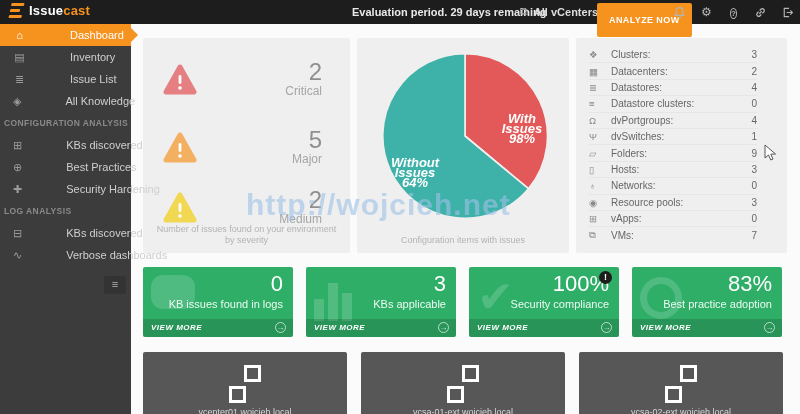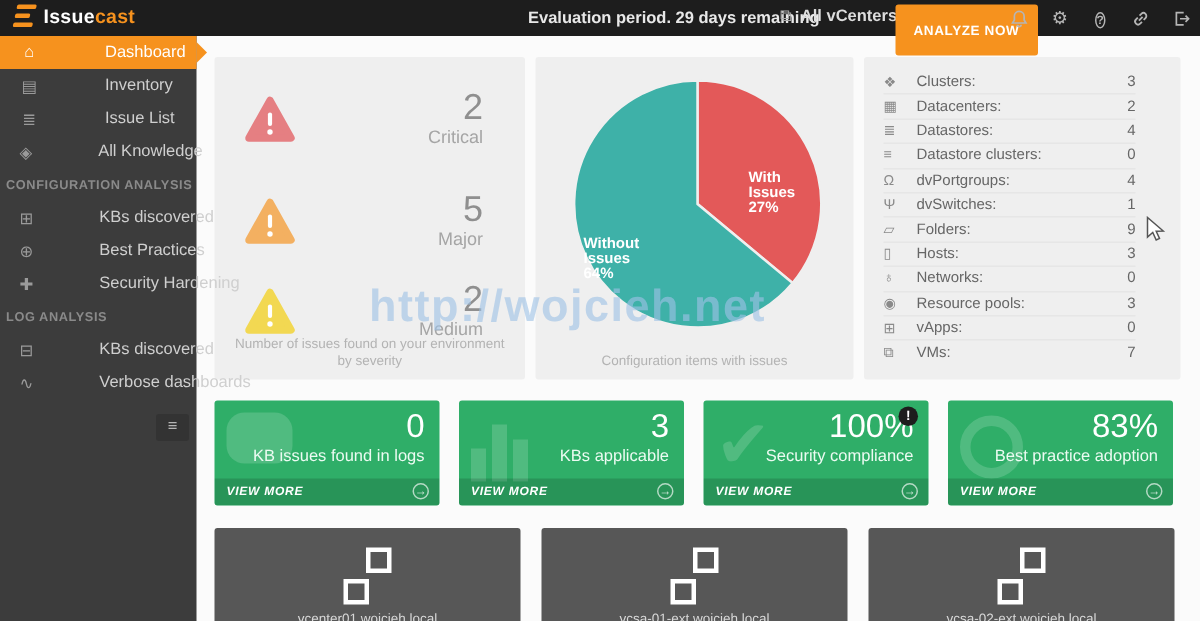--- a/index.html
+++ b/index.html
@@ -42,21 +42,21 @@
   #severity-panel { left:12px; width:207px; }
   .sev-row { position:absolute; left:20px; right:28px; height:38px; }
   .sev-row svg { position:absolute; left:0; top:2px; }
   .sev-num { position:absolute; right:0; top:-2px; text-align:right; font-size:24px; color:#8f8f8f; line-height:24px; }
   .sev-label { position:absolute; right:0; top:22px; text-align:right; font-size:12px; color:#a5a5a5; }
 
   
   #pie-panel { left:226px; width:212px; }
   .pie-wrap { position:absolute; left:14px; top:14px; width:184px; height:168px; }
   .pie-wrap svg { width:168px; height:168px; position:absolute; left:10px; top:0; }
-  .pie-label { position:absolute; color:#fff; font-size:10px; font-weight:bold; line-height:10px; }
+  .pie-label { position:absolute; text-align:center; color:#fff; font-size:13px; font-weight:bold; line-height:10px;font-style:italic; }
   .pie-label .pct { display:block; }
   #pie-label-with { left:128px; top:62px; width:46px; }
   #pie-label-without { left:18px; top:106px; width:52px; }
 
   
   #inventory-panel { left:445px; width:211px; padding:9px 30px 0 13px; }
   .inv-row { display:flex; align-items:center; height:16.4px; border-bottom:1px solid #e6e6e6; }
   .inv-row:last-child { border-bottom:none; }
   .inv-row .ic { width:22px; font-size:9.5px; color:#8a8a8a; }
   .inv-row .lb { font-size:10px; color:#666; }
@@ -209,21 +209,21 @@
 
   <div class="panel" id="pie-panel">
     <div class="pie-wrap">
       <svg viewBox="-102 -102 204 204">
         <path d="M0 0 L0 -100 A100 100 0 0 1 77 64 Z" fill="#e35959" stroke="#efefef" stroke-width="2"></path>
         <path d="M0 0 L77 64 A100 100 0 1 1 0 -100 Z" fill="#3eb1a8" stroke="#efefef" stroke-width="2"></path>
       </svg>
       <div class="pie-label" id="pie-label-with">
         <span>With</span><br>
         <span>Issues</span>
-        <span class="pct">27%</span>
+        <span class="pct">98%</span>
       </div>
       <div class="pie-label" id="pie-label-without">
         <span>Without</span><br>
         <span>Issues</span>
         <span class="pct">64%</span>
       </div>
     </div>
     <div class="panel-caption">Configuration items with issues</div>
   </div>
 

